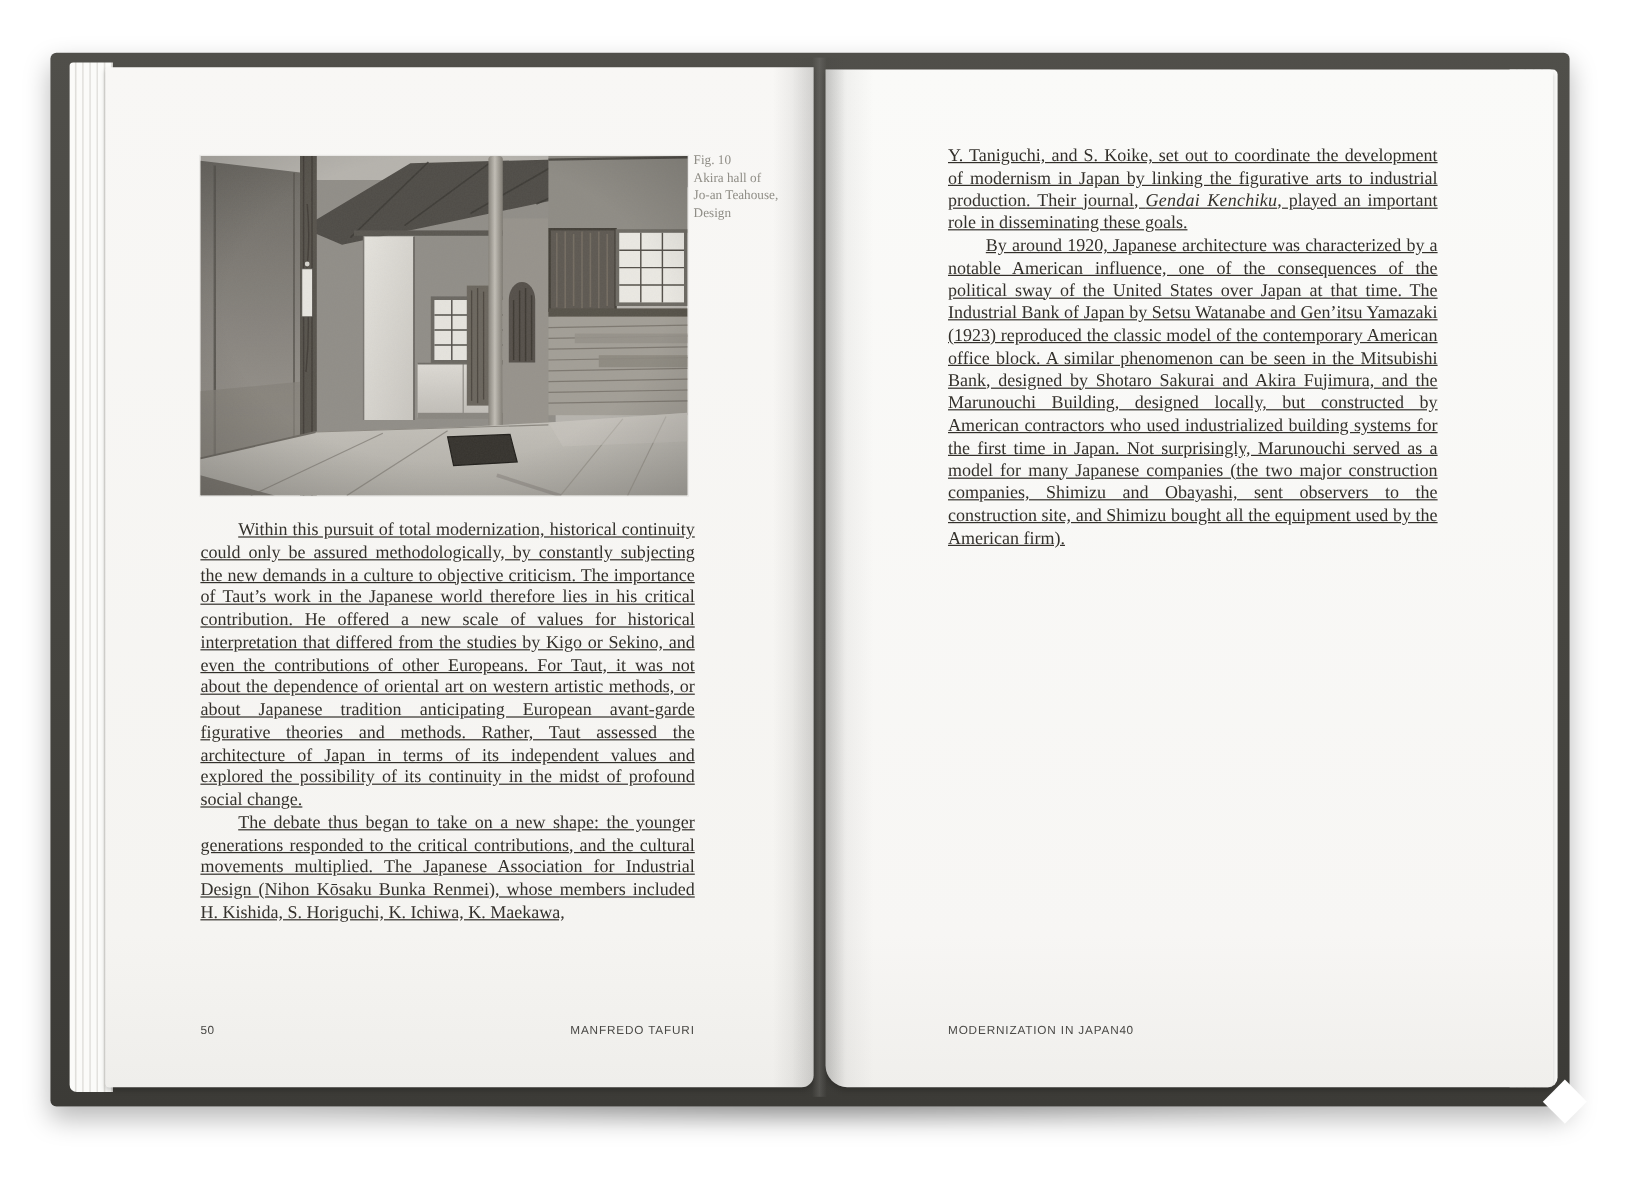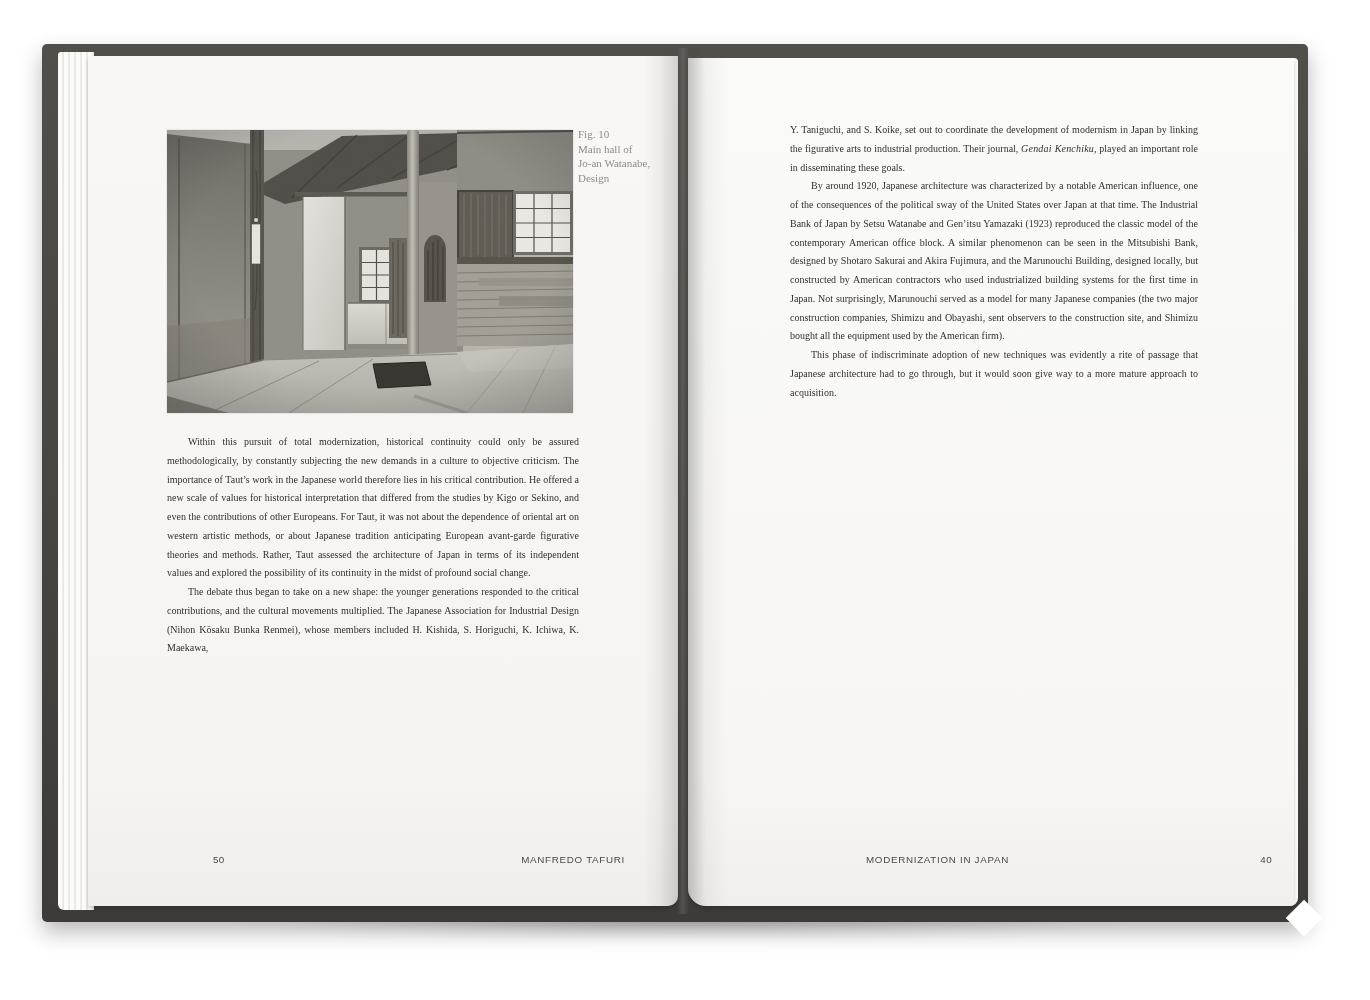--- a/index.html
+++ b/index.html
@@ -69,36 +69,36 @@
     box-shadow:0 0 0 1px rgba(0,0,0,.06);
   }
   .figure svg{display:block;width:406px;height:283px;}
   .caption{
     position:absolute;left:578px;top:127px;width:80px;z-index:5;
     font-size:11px;line-height:14.6px;color:#8f8d86;z-index:5;
   }
   .caption div{white-space:nowrap;}
   .bodytext{
     position:absolute;width:412px;z-index:5;
-    font-size:10px;line-height:18.75px;color:#33302b;
-    text-align:justify;text-justify:inter-word;
+    font-size:15px;line-height:18.75px;color:#33302b;
+    text-align:justify;text-justify:inter-word;text-decoration:underline;
   }
   .bodytext .para{margin:0;}
   .bodytext .para.indent{text-indent:2.1em;}
   .bodytext i{letter-spacing:.2px;}
   .text-left{left:167px;top:433px;}
   .text-right{left:790px;top:121px;width:408px;}
 
   
   .footer{
     position:absolute;z-index:5;font-family:"Liberation Sans","DejaVu Sans",sans-serif;
-    font-size:9.8px;letter-spacing:.7px;color:#4a4946;margin-left:46px;
+    font-size:9.8px;letter-spacing:.7px;color:#4a4946;
   }
   .footer-left{left:167px;top:854px;width:412px;display:flex;justify-content:space-between;}
-  .footer-right{left:820px;top:854px;width:406px;display:flex;justify-content:space-between;}
+  .footer-right{left:790px;top:854px;width:406px;display:flex;}
   .pagenum{letter-spacing:.4px;}
 </style>
 </head>
 <body>
 
 <div class="scene">
 
   <div class="book-shadow"></div>
   <div class="cover">
     <div class="cover-corner-cut"></div>
@@ -263,33 +263,32 @@
       <polygon points="0,283 0,266 62,283" fill="#7e7a73"></polygon>
       <line x1="247" y1="266" x2="300" y2="283" stroke="#8a8680" stroke-width="3" opacity="0.55"></line>
 
       <rect x="0" y="0" width="406" height="283" filter="url(#grain)" opacity="0.16"></rect>
       <rect x="0" y="0" width="406" height="283" fill="url(#gVig)"></rect>
     </svg>
   </div>
 
   <div class="caption">
       <div>Fig. 10</div>
-      <div>Main hall of</div>
-      <div>Jo-an Watanabe,</div>
+      <div>Akira hall of</div>
+      <div>Jo-an Teahouse,</div>
       <div>Design</div>
     </div>
 
   <div class="bodytext text-left">
       <p class="para indent">Within this pursuit of total modernization, historical continuity could only be assured methodologically, by constantly subjecting the new demands in a culture to objective criticism. The importance of Taut’s work in the Japanese world therefore lies in his critical contribution. He offered a new scale of values for historical interpretation that differed from the studies by Kigo or Sekino, and even the contributions of other Europeans. For Taut, it was not about the dependence of oriental art on western artistic methods, or about Japanese tradition anticipating European avant-garde figurative theories and methods. Rather, Taut assessed the architecture of Japan in terms of its independent values and explored the possibility of its continuity in the midst of profound social change.</p>
       <p class="para indent">The debate thus began to take on a new shape: the younger generations responded to the critical contributions, and the cultural movements multiplied. The Japanese Association for Industrial Design (Nihon Kōsaku Bunka Renmei), whose members included H. Kishida, S. Horiguchi, K. Ichiwa, K. Maekawa,</p>
     </div>
   <div class="bodytext text-right">
       <p class="para">Y. Taniguchi, and S. Koike, set out to coordinate the development of modernism in Japan by linking the figurative arts to industrial production. Their journal, <i>Gendai Kenchiku</i>, played an important role in disseminating these goals.</p>
       <p class="para indent">By around 1920, Japanese architecture was characterized by a notable American influence, one of the consequences of the political sway of the United States over Japan at that time. The Industrial Bank of Japan by Setsu Watanabe and Gen’itsu Yamazaki (1923) reproduced the classic model of the contemporary American office block. A similar phenomenon can be seen in the Mitsubishi Bank, designed by Shotaro Sakurai and Akira Fujimura, and the Marunouchi Building, designed locally, but constructed by American contractors who used industrialized building systems for the first time in Japan. Not surprisingly, Marunouchi served as a model for many Japanese companies (the two major construction companies, Shimizu and Obayashi, sent observers to the construction site, and Shimizu bought all the equipment used by the American firm).</p>
-      <p class="para indent">This phase of indiscriminate adoption of new techniques was evidently a rite of passage that Japanese architecture had to go through, but it would soon give way to a more mature approach to acquisition.</p>
     </div>
 
   <div class="footer footer-left">
     <span class="pagenum">50</span>
     <span>MANFREDO TAFURI</span>
   </div>
   <div class="footer footer-right">
     <span>MODERNIZATION IN JAPAN</span>
     <span class="pagenum">40</span>
   </div>

